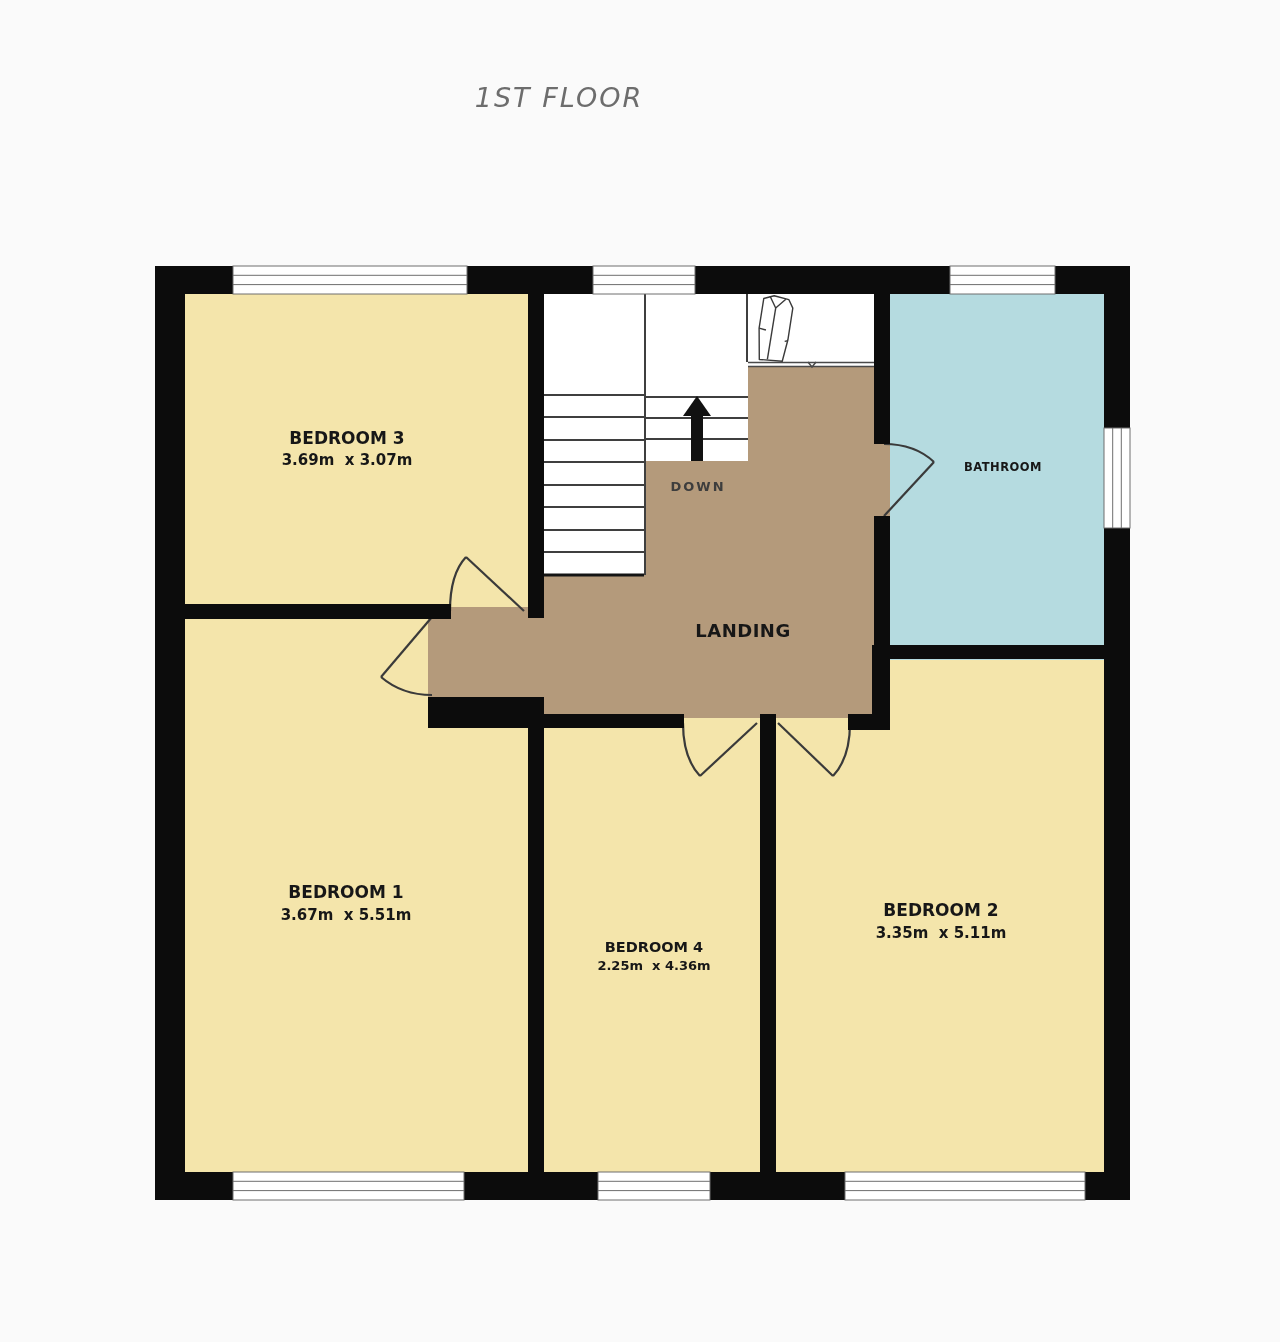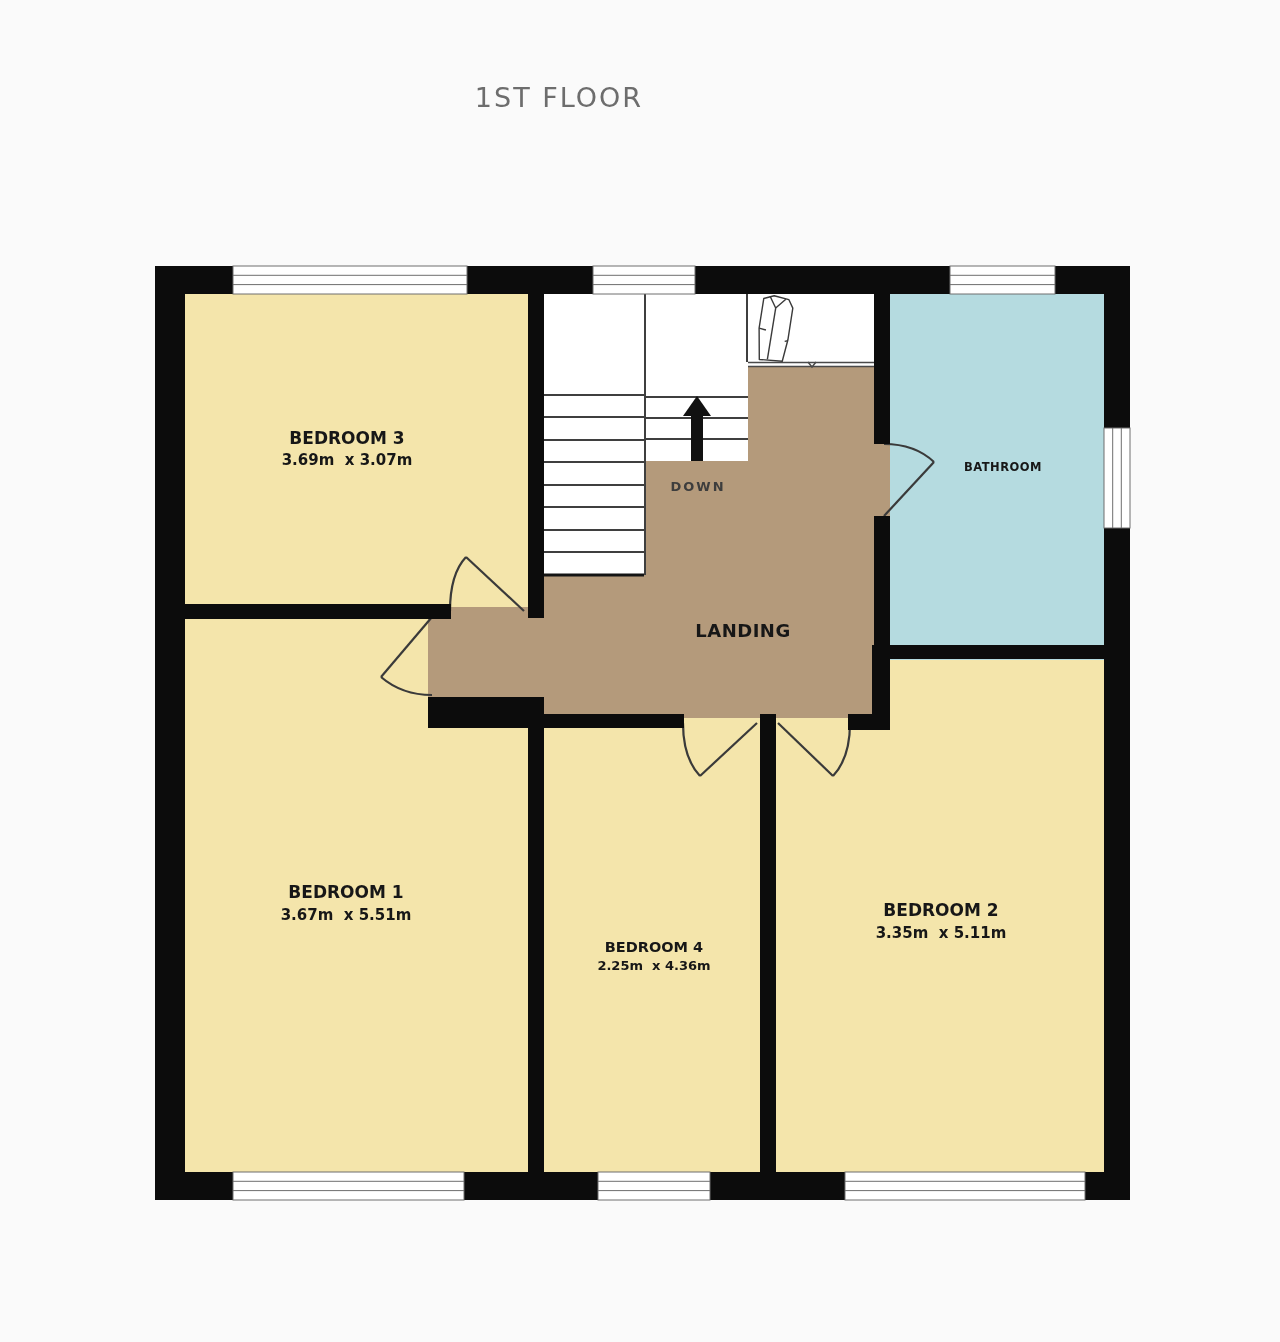--- a/index.html
+++ b/index.html
@@ -3,21 +3,21 @@
 <meta charset="utf-8">
 <style>
   html,body{margin:0;padding:0}
   body{
     width:1280px;height:1342px;position:relative;
     background:#fafafa;
     font-family:"DejaVu Sans","Liberation Sans",sans-serif;
   }
   .plan-title{
     position:absolute;top:82px;left:559px;transform:translateX(-50%);
-    font-size:27px;letter-spacing:2px;color:#6d6d6d;white-space:nowrap;
+    font-size:27px;letter-spacing:2px;color:#6d6d6d;white-space:nowrap;font-style:italic;
   }
   svg{position:absolute;top:0;left:0}
   .room-label{fill:#171717;font-weight:bold;text-anchor:middle;}
   .lbl-name{font-size:17px;}
   .lbl-dims{font-size:15px;}
   .lbl-name-sm{font-size:14.5px;}
   .lbl-dims-sm{font-size:13px;}
   .lbl-landing{font-size:18px;letter-spacing:0.5px;}
   .lbl-bath{font-size:11.5px;letter-spacing:0.5px;}
   .lbl-down{font-size:13px;letter-spacing:2px;fill:#3d3d3d;}

